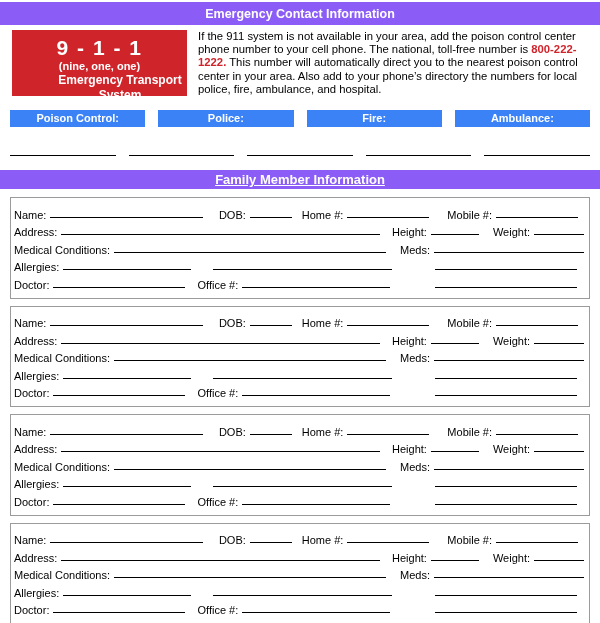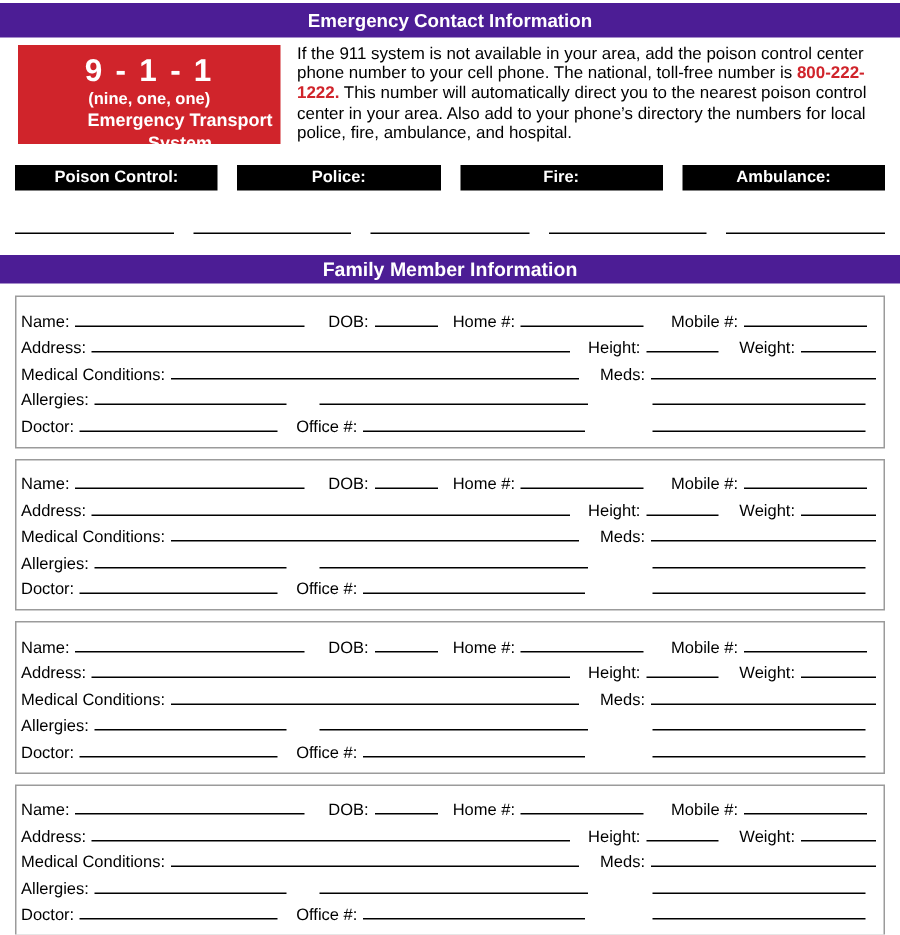--- a/index.html
+++ b/index.html
@@ -1,39 +1,39 @@
 <!DOCTYPE html>
 <html><head>
 <meta charset="utf-8">
 <style>
   html, body { margin:0; padding:0; }
   body {
     width:600px; height:623px; overflow:hidden; background:#fff; color:#000;
     font-family:"Liberation Sans","DejaVu Sans",sans-serif;
     -webkit-font-smoothing:antialiased;
   }
-  .bar { background:#4c1d95; color:#fff; text-align:center; font-weight:bold; }
+  .bar { background:#8b5cf6; color:#fff; text-align:center; font-weight:bold; }
   .bar-top { margin-top:2px; height:23px; line-height:24px; font-size:12.5px; }
-  .bar-family { margin-top:14px; height:19px; line-height:19px; font-size:13px; }
+  .bar-family { margin-top:14px; height:19px; line-height:19px; font-size:13px;text-decoration:underline; }
 
   .intro { display:flex; margin:5px 12px 0 12px; min-height:66px; }
   .badge {
     width:175px; min-width:175px; height:66px; background:#d0242b; color:#fff;
     text-align:center; font-weight:bold;
   }
   .badge-num { font-size:21px; line-height:25px; margin-top:5px; letter-spacing:1.5px; }
   .badge-words { font-size:11px; line-height:13px; }
   .badge-system { font-size:12px; line-height:15px;padding-left:41px; }
 
   .instructions { margin:0 0 0 11px; font-size:11.3px; line-height:13.2px; width:394px; }
   .phone { color:#d0242b; font-weight:bold; }
 
   .contacts-row { display:flex; gap:13px; margin:14px 10px 0 10px; }
   .contact-box {
-    flex:1; background:#000000; color:#fff; font-weight:bold; font-size:11px;
+    flex:1; background:#3b82f6; color:#fff; font-weight:bold; font-size:11px;
     text-align:center; height:17px; line-height:17px; white-space:nowrap;
   }
   .contacts-lines { display:flex; gap:13px; margin:27px 10px 0 10px; }
   .fill-line { flex:1; border-bottom:1.5px solid #000; height:1px; }
 
   .members { margin-top:8px; }
   .member-block { margin:0 10px 7px 10px; border:1px solid #9b9b9b; padding:5px 3px 7px 3px; }
   .row { display:flex; align-items:flex-end; height:17.5px; font-size:11px; }
   .lbl { white-space:nowrap; padding-right:4px; }
   .ln { border-bottom:1.2px solid #000; margin-bottom:3px; }

